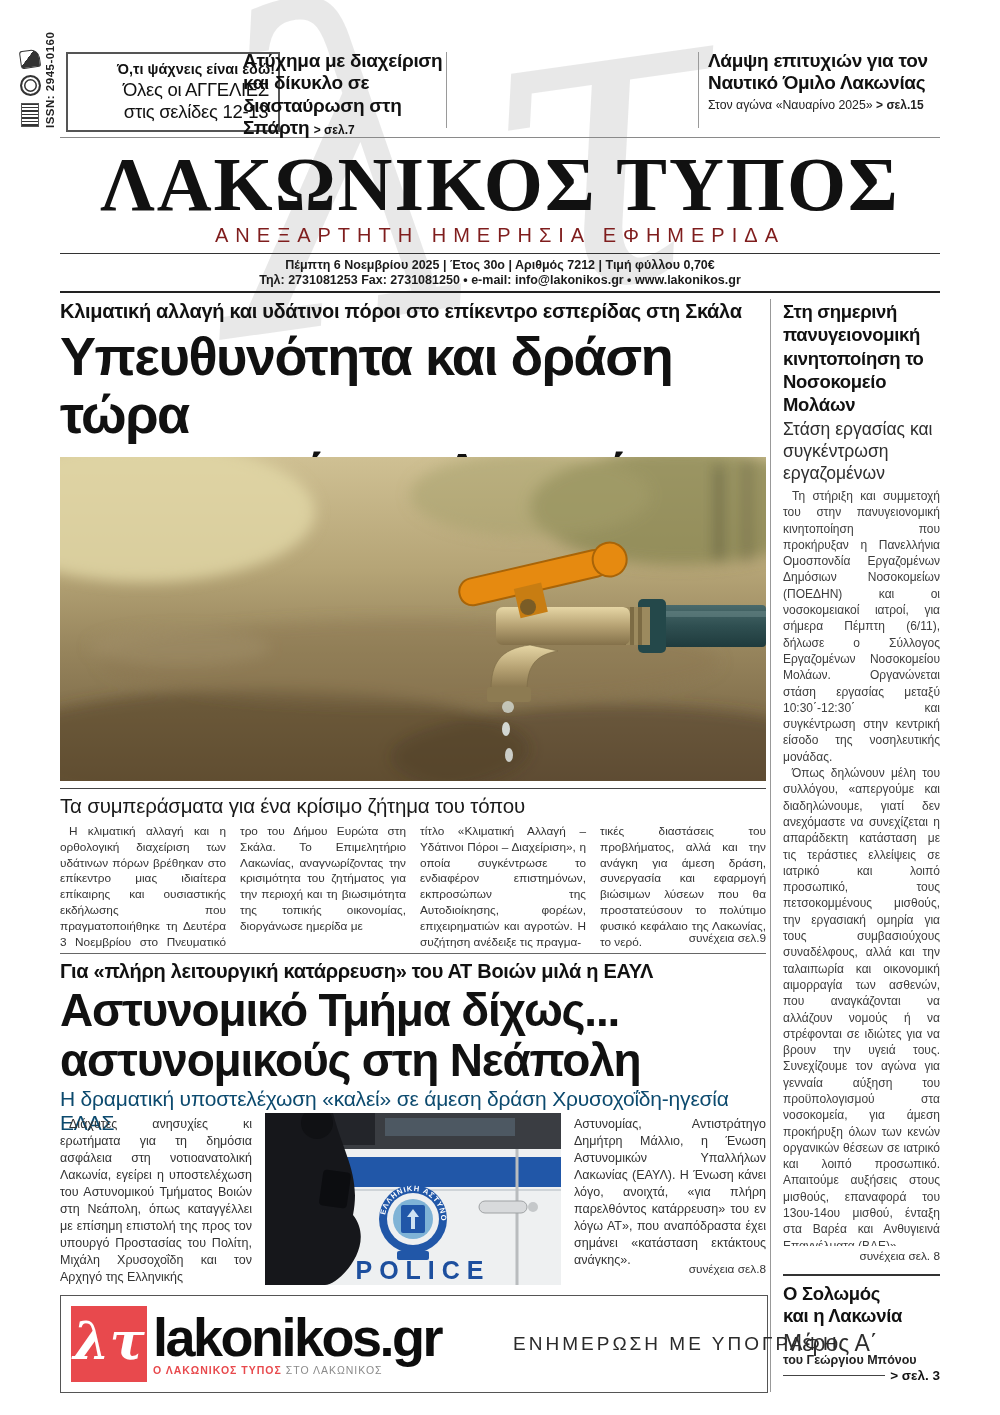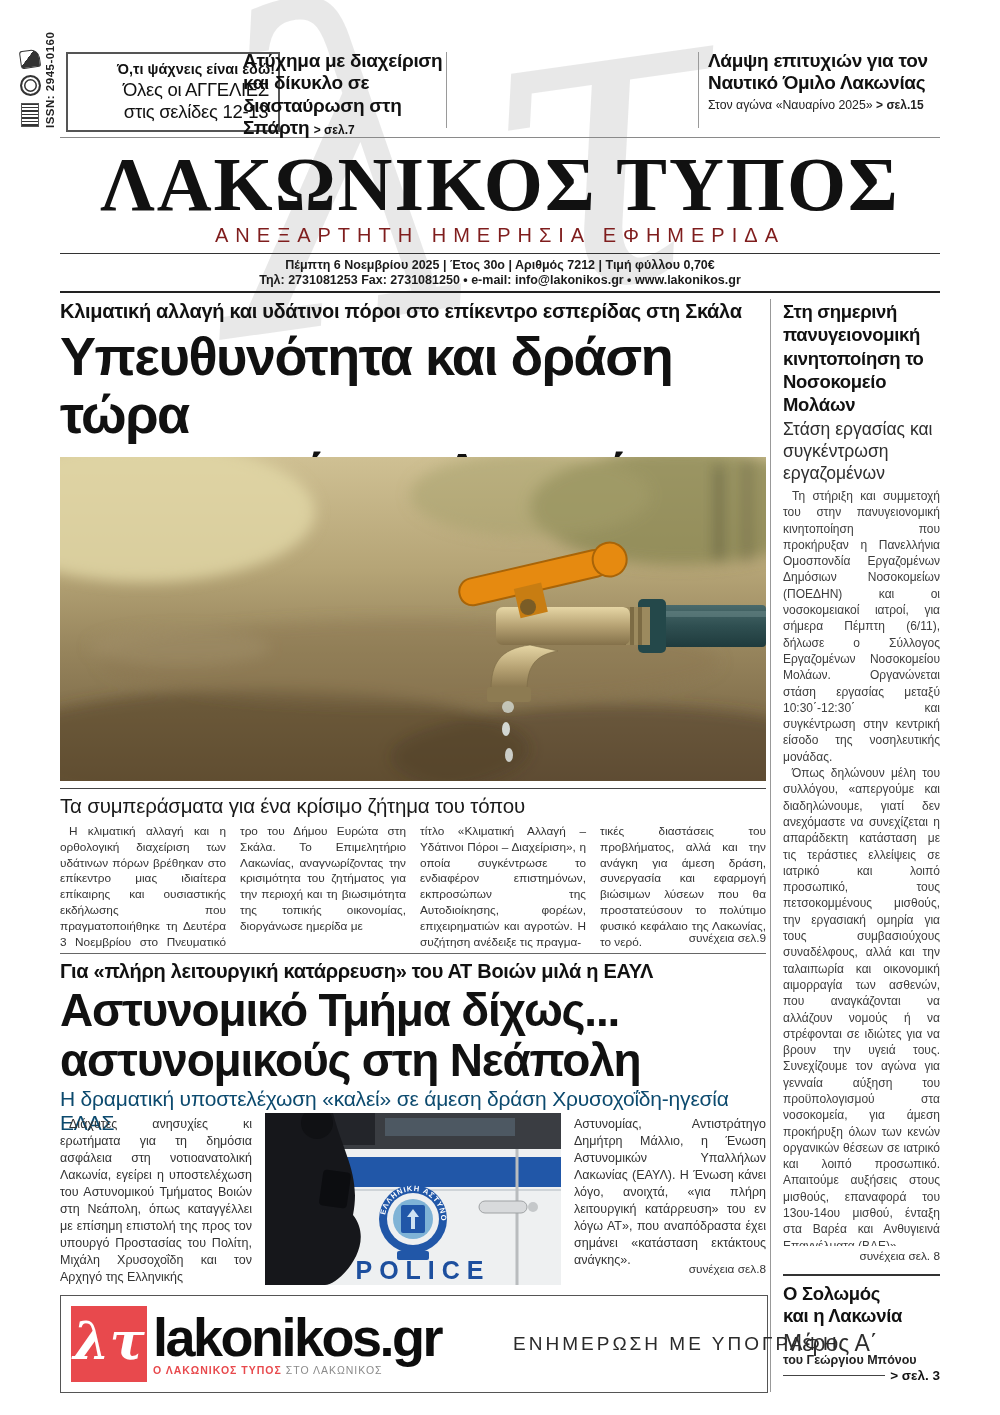--- a/index.html
+++ b/index.html
@@ -267,21 +267,21 @@
       <rect x="214" y="88" width="48" height="12" rx="6" fill="#d8dadc" stroke="#9fa2a4"></rect>
       <circle cx="268" cy="94" r="5" fill="#c5c8ca"></circle>
       <text x="158" y="166" text-anchor="middle" font-family="Liberation Sans,sans-serif" font-weight="bold" font-size="25" letter-spacing="7" fill="#1d4f9e">POLICE</text>
       <path d="M0,0 L68,0 C78,40 96,62 88,102 C112,132 74,172 60,172 L0,172 Z" fill="#16171b"></path>
       <rect x="56" y="58" width="28" height="36" rx="4" fill="#0c0d10" transform="rotate(8 70 76)"></rect>
       <circle cx="52" cy="10" r="16" fill="#101114"></circle>
     </svg>
   </div>
 
   <div class="abs a2-right z">
-    <div>Αστυνομίας, Αντιστράτηγο Δημήτρη Μάλλιο, η Ένωση Αστυνομικών Υπαλλήλων Λακωνίας (ΕΑΥΛ). Η Ένωση κάνει λόγο, ανοιχτά, «για πλήρη λειτουργική κατάρρευση» του εν λόγω ΑΤ», που αναπόδραστα έχει σημάνει «κατάσταση εκτάκτους ανάγκης».</div>
+    <div>Αστυνομίας, Αντιστράτηγο Δημήτρη Μάλλιο, η Ένωση Αστυνομικών Υπαλλήλων Λακωνίας (ΕΑΥΛ). Η Ένωση κάνει λόγο, ανοιχτά, «για πλήρη παρελθόντος κατάρρευση» του εν λόγω ΑΤ», που αναπόδραστα έχει σημάνει «κατάσταση εκτάκτους ανάγκης».</div>
   </div>
   <div class="abs cont2 z">συνέχεια σελ.8</div>
 
   <div class="abs banner z">
     <div class="banner-logo">
       <div class="banner-mono">λτ</div>
     </div>
     <div class="banner-word">
       <div class="banner-name">lakonikos.gr</div>
       <div class="banner-tag">

